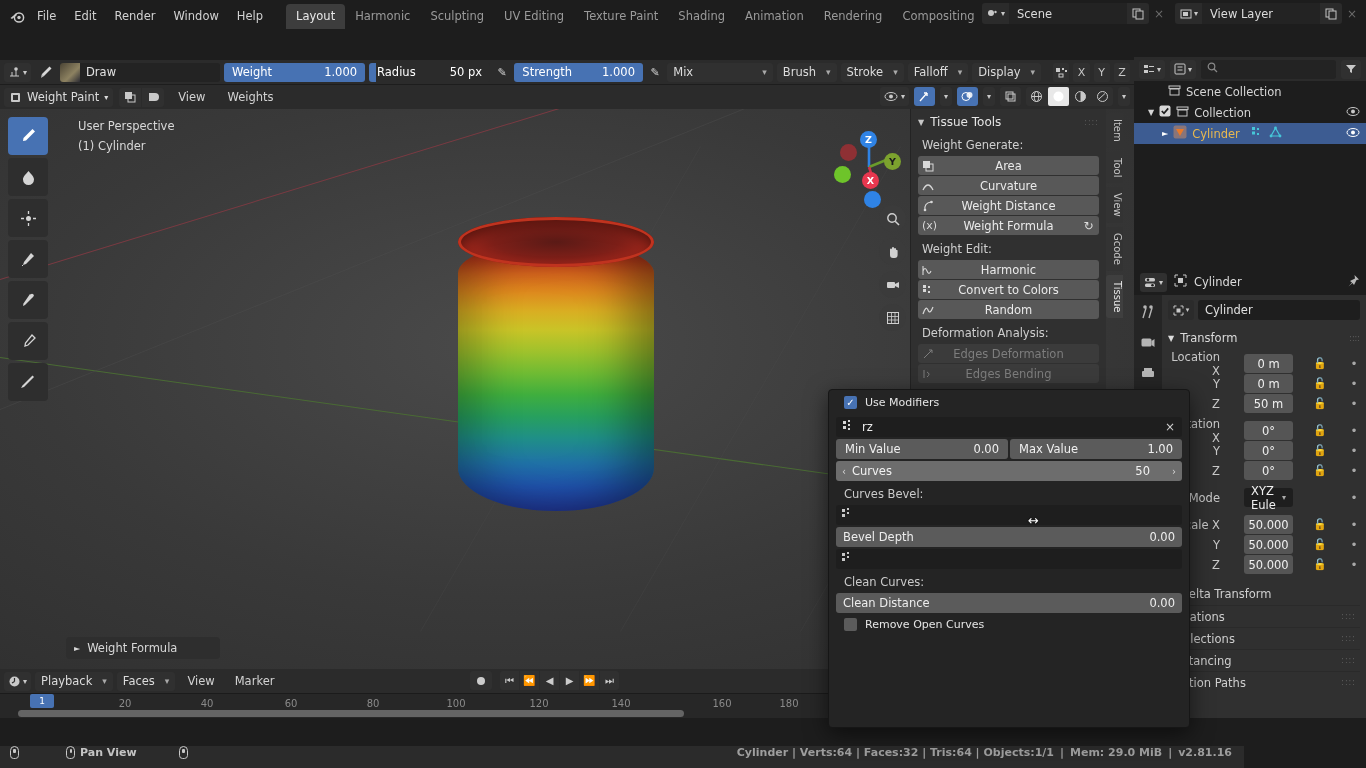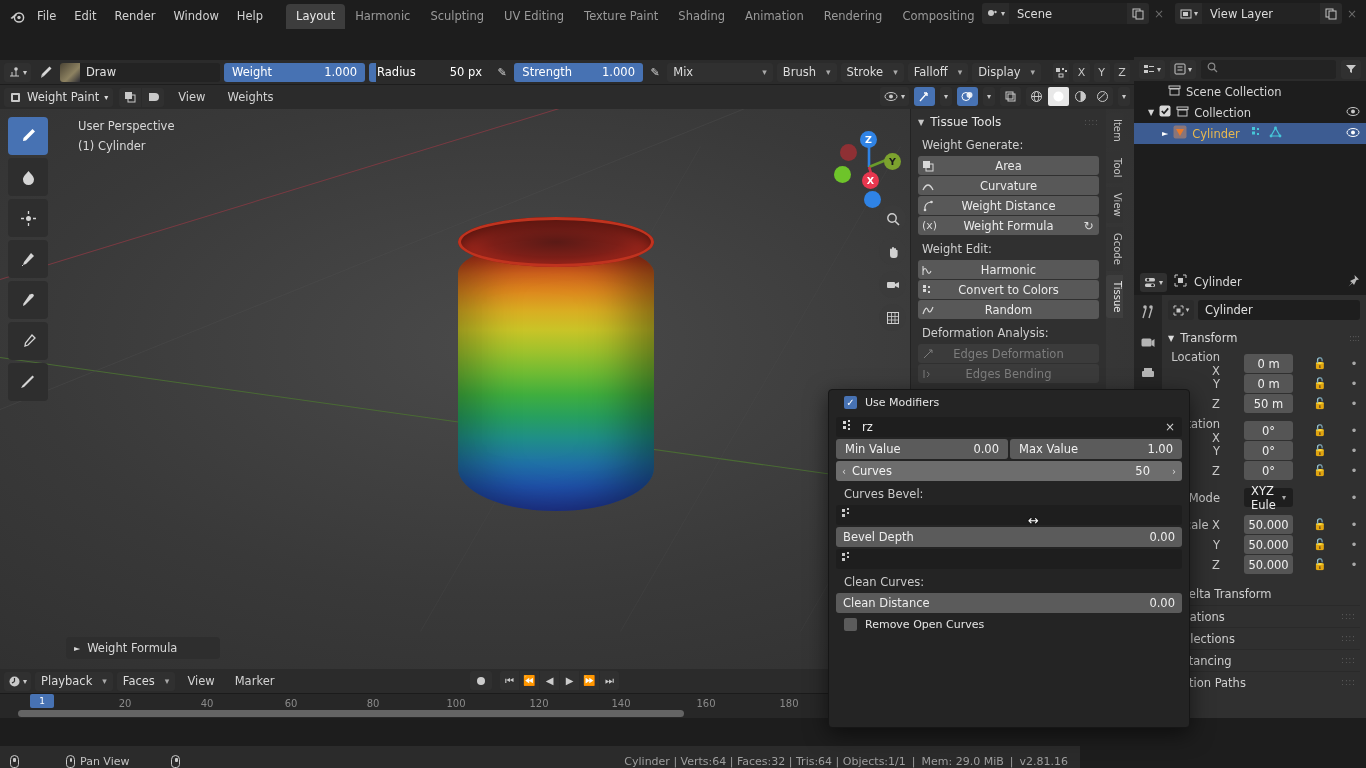--- a/index.html
+++ b/index.html
@@ -391,23 +391,23 @@
     align-items: center; justify-content: center; color: #fff; font-size: 11.5px;
     margin-top: 8px;
   }
   .resize-cursor {
     position: absolute; left: 1028px; top: 513px; color: #fff;
     font-size: 13px; z-index: 60; text-shadow: 0 0 2px #000;
   }
 
   
   .statusbar {
-    position: absolute; left: 0; bottom: 0; width: 1080px; height: 22px;
-    background: #2b2b2b; display: flex; align-items: flex-end;
-    font-size: 11px; color: #b4b4b4;
+    position: absolute; left: 0; bottom: 0; width: 1244px; height: 22px;
+    background: #2b2b2b; display: flex; align-items: flex-start;
+    font-size: 11px; color: #b4b4b4; font-weight: bold;
   }
   .sb-left { display: flex; align-items: center; gap: 0; padding-left: 10px; }
   .mouse-ico {
     display: inline-block; width: 9px; height: 13px; border: 1.3px solid #c9c9c9;
     border-radius: 5px 5px 4px 4px; position: relative; margin-right: 5px;
   }
   .mouse-ico::after {
     content: ''; position: absolute; left: 2.2px; top: 1.5px; width: 3px;
     height: 4px; background: #c9c9c9; border-radius: 1px;
   }
@@ -884,21 +884,21 @@
 
     <div class="tl-track">
       <div class="playhead">1</div>
       <div class="tl-tick" style="left:125px">20</div>
       <div class="tl-tick" style="left:207px">40</div>
       <div class="tl-tick" style="left:291px">60</div>
       <div class="tl-tick" style="left:373px">80</div>
       <div class="tl-tick" style="left:456px">100</div>
       <div class="tl-tick" style="left:539px">120</div>
       <div class="tl-tick" style="left:621px">140</div>
-      <div class="tl-tick" style="left:706px">160</div>
+      <div class="tl-tick" style="left:722px">160</div>
       <div class="tl-tick" style="left:789px">180</div>
       <div class="tl-scroll"></div>
     </div>
   </div>
 
   <div class="outliner">
     <div class="outl-head">
       <div class="tool-sq">
         <svg width="12" height="12" viewBox="0 0 12 12">
             <rect x="1" y="2" width="4" height="3" fill="#c9c9c9"></rect>

